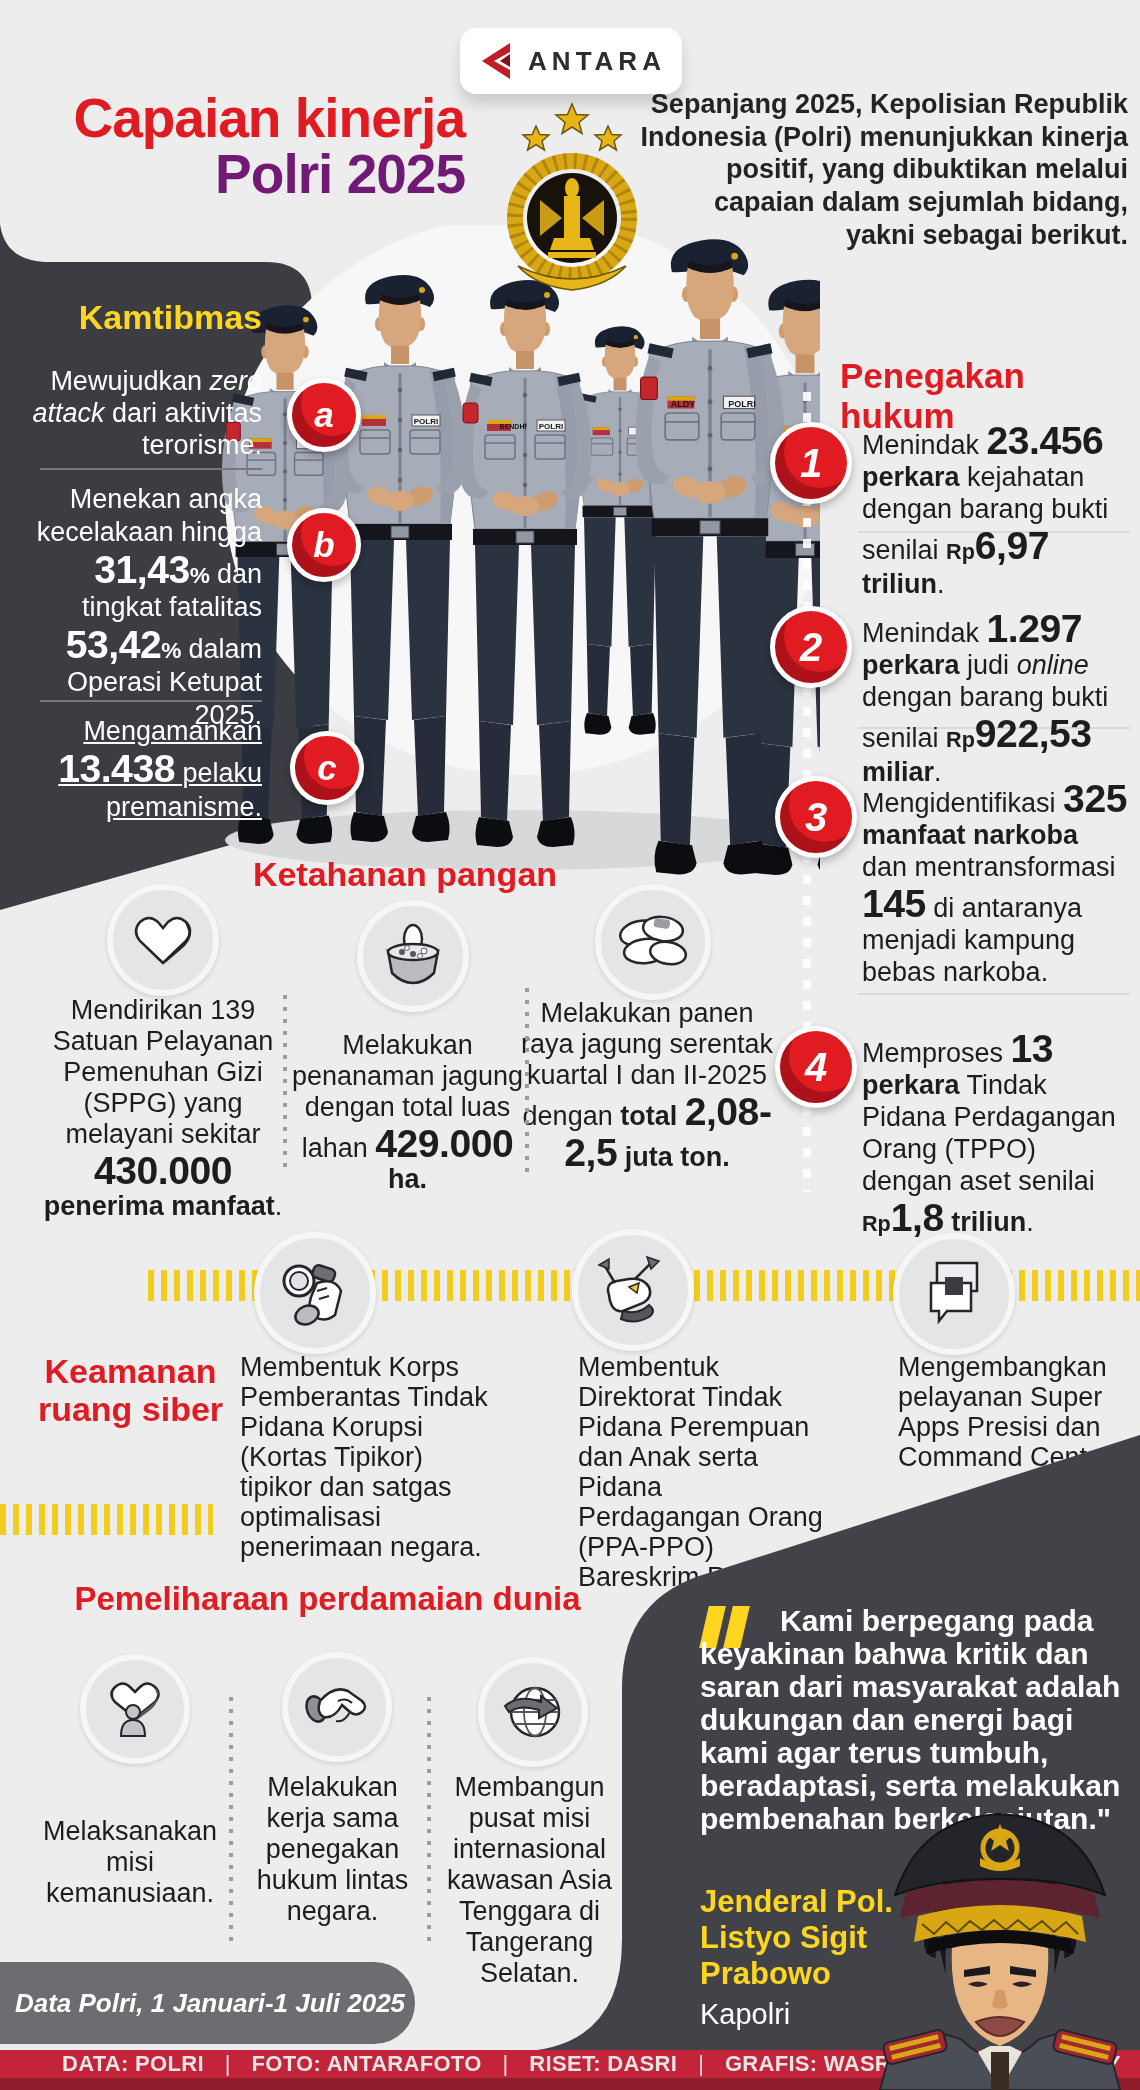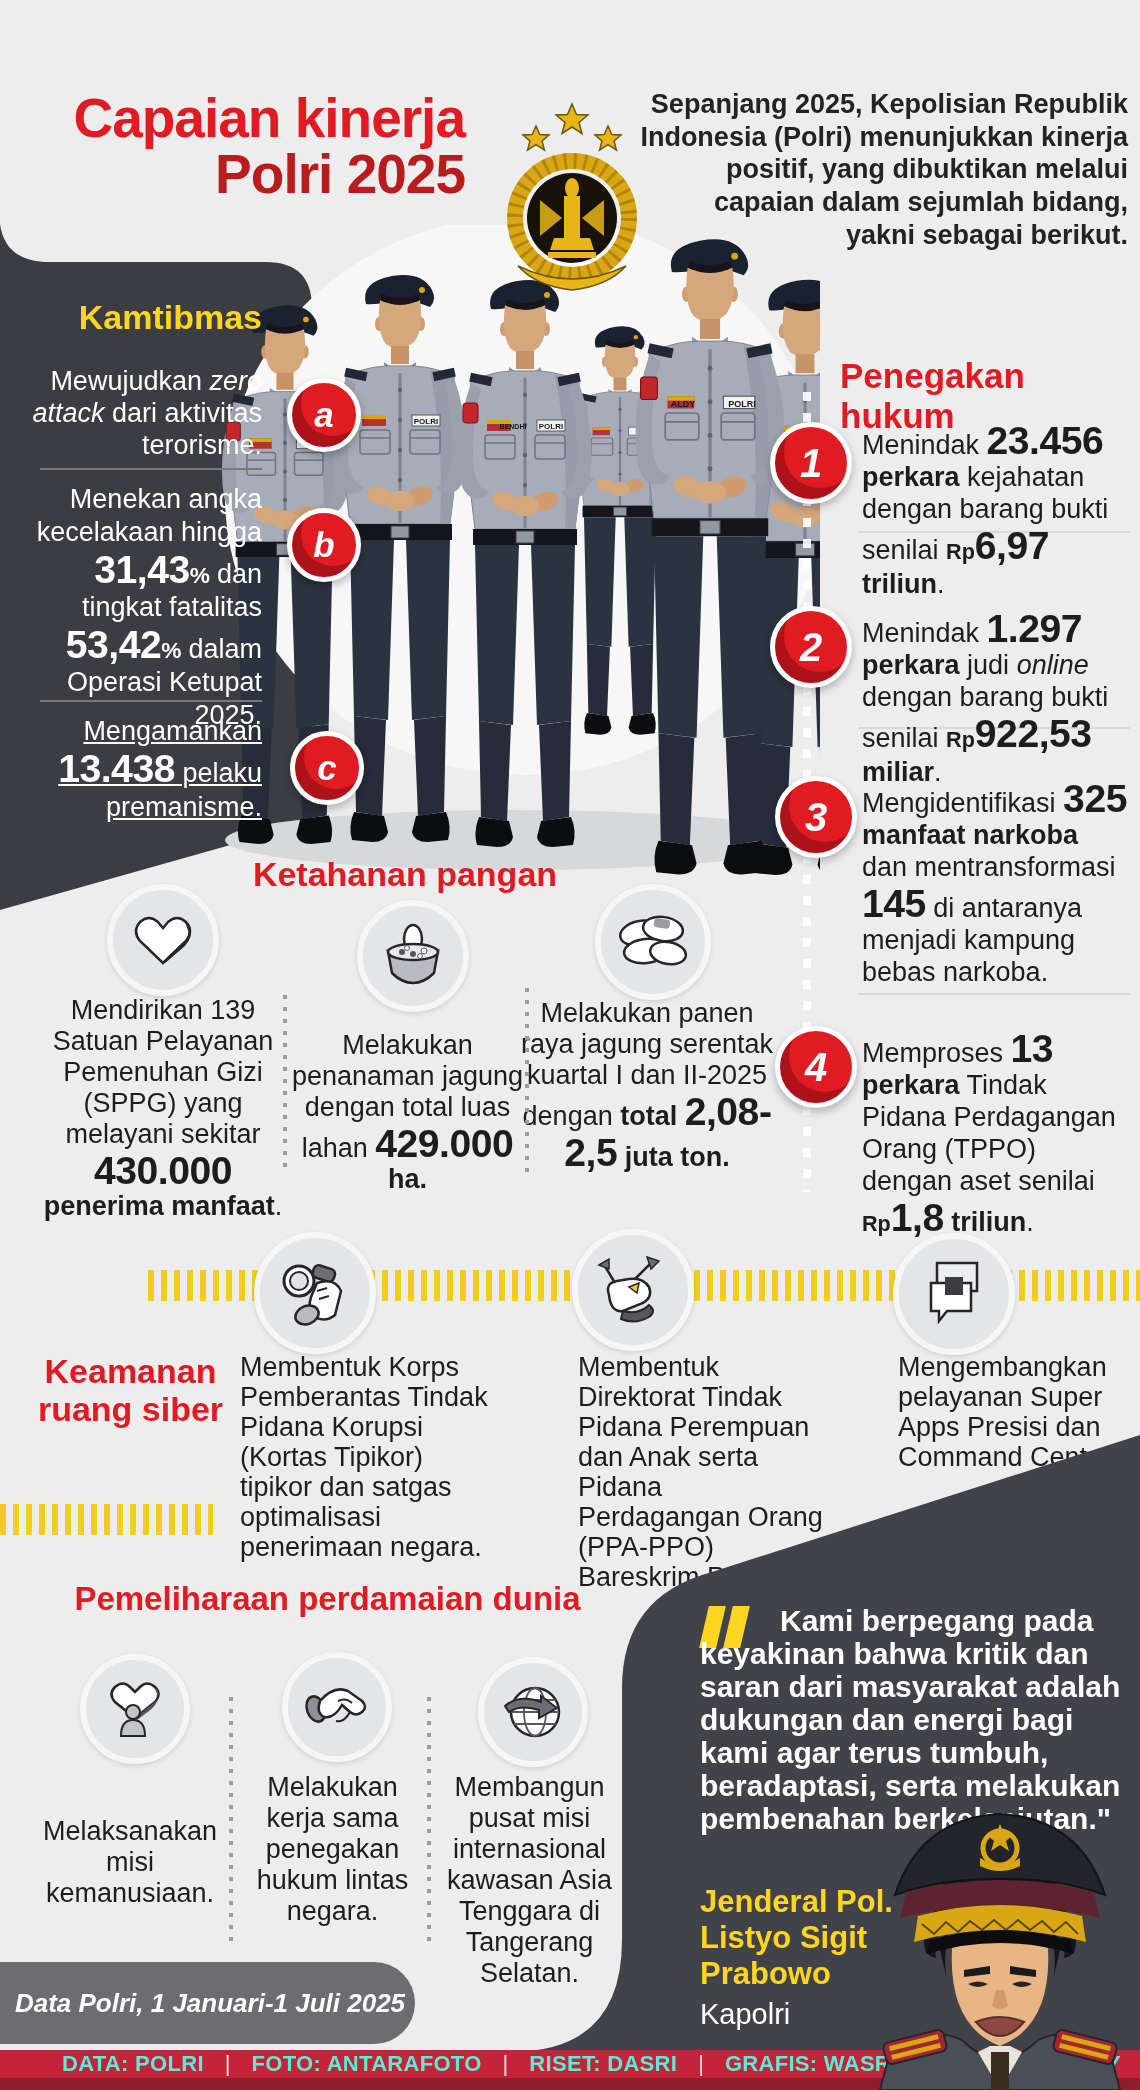--- a/index.html
+++ b/index.html
@@ -19,21 +19,21 @@
   .badge.letter{width:64px;height:64px;font-size:35px;}
   .badge.num{width:72px;height:72px;font-size:40px;}
   .divider{position:absolute;height:2px;background:#787878;}
   .rule{position:absolute;height:2px;background:#dadadb;}
   .dotline{position:absolute;width:4px;background:repeating-linear-gradient(180deg,#9c9c9c 0 4px,rgba(0,0,0,0) 4px 12px);}
   .zipper-v{position:absolute;width:8px;background:repeating-linear-gradient(180deg,#ffffff 0 9px,rgba(255,255,255,0) 9px 21px);opacity:.9;}
   .band{position:absolute;height:31px;background:repeating-linear-gradient(90deg,#f3cd1d 0 6px,rgba(243,205,29,0) 6px 13px);}
   .icon-circle{position:absolute;border-radius:50%;background:#e4e5e7;border:6px solid #f6f6f7;
                box-shadow:0 2px 5px rgba(0,0,0,.12);display:flex;align-items:center;justify-content:center;}
   .quote-mark span{display:inline-block;width:17px;height:42px;background:#ffd61f;transform:skewX(-13deg);margin-right:7px;}
-  .f-item{color:#5eead4;font-weight:700;font-size:22px;letter-spacing:.3px;}
+  .f-item{color:#e5e5e5;font-weight:700;font-size:22px;letter-spacing:.3px;}
   .f-sep{color:#fff;opacity:.85;font-weight:400;font-size:22px;margin:0 21px;}
 </style>
 </head>
 <body>
 
 <div class="page">
 
   <svg class="abs" style="left:0;top:218px;" width="312" height="695" viewBox="0 0 312 695">
     <path d="M0,6 C3,28 16,42 44,44 L266,44 Q312,44 312,90 L312,604 L0,692 Z" fill="#3c3d42"></path>
   </svg>
@@ -89,24 +89,32 @@
     <use href="#off" transform="translate(195,55)"></use>
     <use href="#off" transform="translate(320,60)"></use>
     <use href="#off" transform="translate(505,20) scale(1.12)"></use>
     <text x="221" y="199" text-anchor="middle" font-size="8" font-weight="bold" fill="#16181c">POLRI</text>
     <text x="346" y="204" text-anchor="middle" font-size="8" font-weight="bold" fill="#16181c">POLRI</text>
     <text x="308" y="204" text-anchor="middle" font-size="7" font-weight="bold" fill="#16181c">BENDHI</text>
     <text x="537" y="182" text-anchor="middle" font-size="9" font-weight="bold" fill="#16181c">POLRI</text>
     <text x="478" y="182" text-anchor="middle" font-size="9" font-weight="bold" fill="#16181c">ALDY</text>
   </svg>
 
+  <div class="abs" style="left:460px;top:28px;width:222px;height:66px;background:#fff;border-radius:16px;
+       box-shadow:0 10px 14px rgba(0,0,0,.14);display:flex;align-items:center;justify-content:center;gap:12px;">
+    <svg width="40" height="44" viewBox="0 0 40 44">
+      <path d="M34,4 L6,22 L34,40 L34,31 L18,22 L34,13 Z" fill="#c01e26"></path>
+      <path d="M34,15 L24,22 L34,28 Z" fill="#7e1219"></path>
+    </svg>
+    <span style="font-size:26px;font-weight:700;letter-spacing:5px;color:#2b2d33;">ANTARA</span>
+  </div>
 
   <div class="abs" style="left:20px;top:90px;width:445px;text-align:right;line-height:1.02;">
     <div class="h-red" style="font-size:55px;letter-spacing:-1px;">Capaian kinerja</div>
-    <div style="font-size:55px;font-weight:700;color:#b91c1c;letter-spacing:-1px;">Polri 2025</div>
+    <div style="font-size:55px;font-weight:700;color:#701a75;letter-spacing:-1px;">Polri 2025</div>
   </div>
 
   <svg class="abs" style="left:490px;top:100px;" width="165" height="200" viewBox="0 0 165 200">
     <g stroke="#6b5608" stroke-width="1.5" fill="#e8b517">
       <path d="M82,4 L86.5,14.5 L98,15 L89,22.5 L92,33.5 L82,27 L72,33.5 L75,22.5 L66,15 L77.5,14.5 Z"></path>
       <path d="M46,26 L49.8,34.5 L59,35 L52,41 L54.4,50 L46,44.6 L37.6,50 L40,41 L33,35 L42.2,34.5 Z"></path>
       <path d="M118,26 L121.8,34.5 L131,35 L124,41 L126.4,50 L118,44.6 L109.6,50 L112,41 L105,35 L114.2,34.5 Z"></path>
     </g>
     <circle cx="82" cy="118" r="57" fill="none" stroke="#d9a713" stroke-width="16"></circle>
     <circle cx="82" cy="118" r="57" fill="none" stroke="#8f6c08" stroke-width="16" stroke-dasharray="3 7" opacity=".55"></circle>

